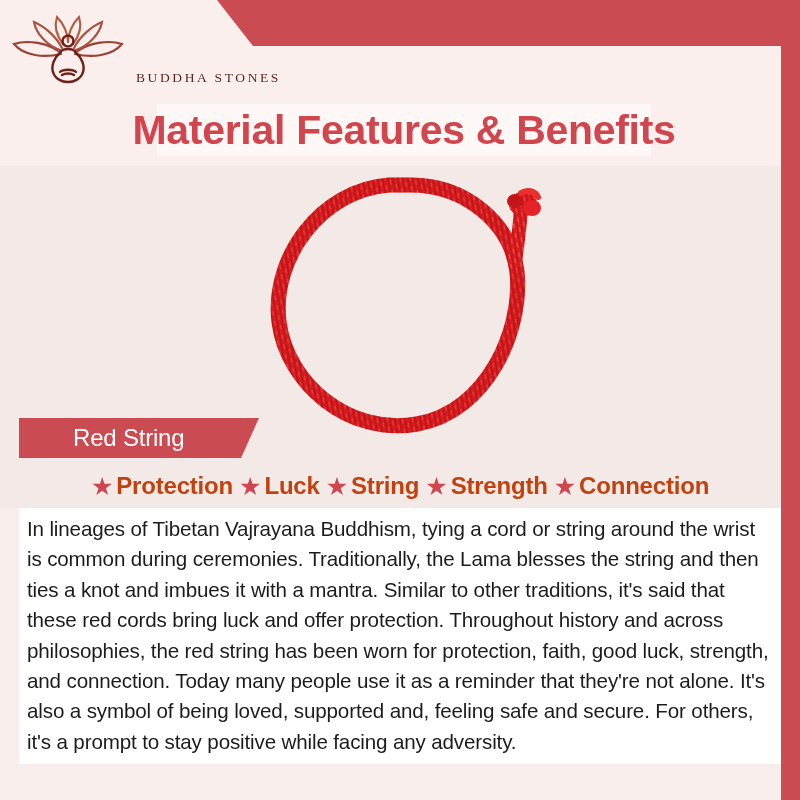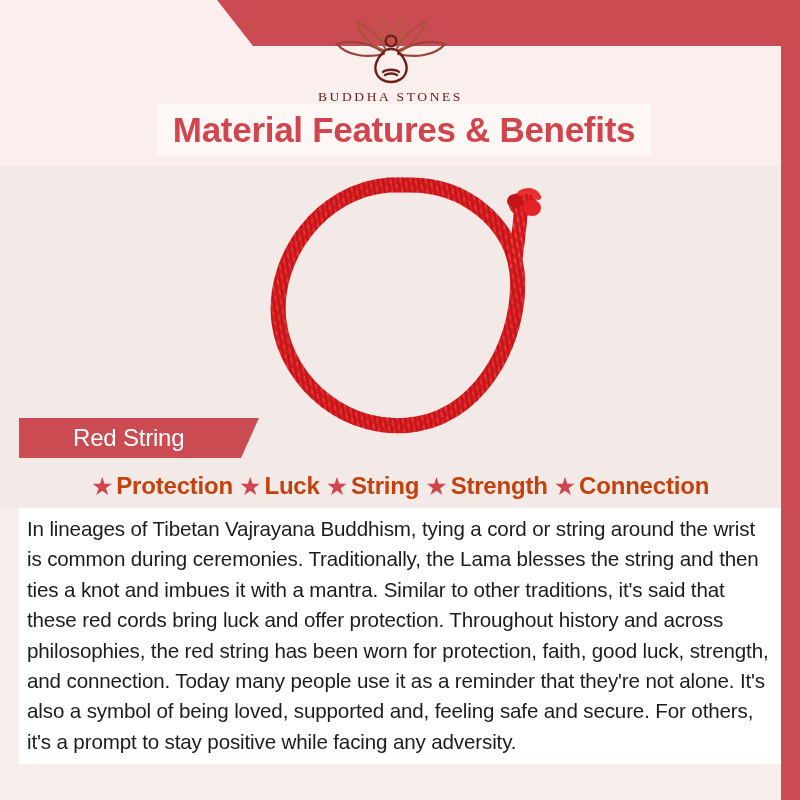--- a/index.html
+++ b/index.html
@@ -64,22 +64,22 @@
     width: 781px; height: 292px;
     background: #f7eeeb;
   }
 
   
   .logo-wrap {
     position: absolute;
     left: 0; top: 14px;
     width: 781px;
     display: flex;
-    flex-direction: column;
-    align-items: center;
+    flex-direction: row;
+    align-items: flex-end;
     z-index: 5;
   }
   .logo-mark { width: 136px; height: 72px; display: block; }
   .logo-text {
     margin-top: 3px;
     font-family: "Liberation Serif", serif;
     font-size: 13.5px;
     letter-spacing: 2.6px;
     color: #5c1f1c;
     white-space: nowrap;
@@ -90,21 +90,21 @@
     position: absolute;
     left: 157px; top: 104px;
     width: 494px; height: 52px;
     background: #fdf8f6;
     display: flex;
     align-items: center;
     justify-content: center;
     z-index: 6;
   }
   .title-text {
-    font-size: 35px;
+    font-size: 41px;
     font-weight: bold;
     color: #d1454e;
     letter-spacing: -0.3px;
     white-space: nowrap;
   }
 
   
   .product {
     position: absolute;
     left: 249px; top: 162px;

